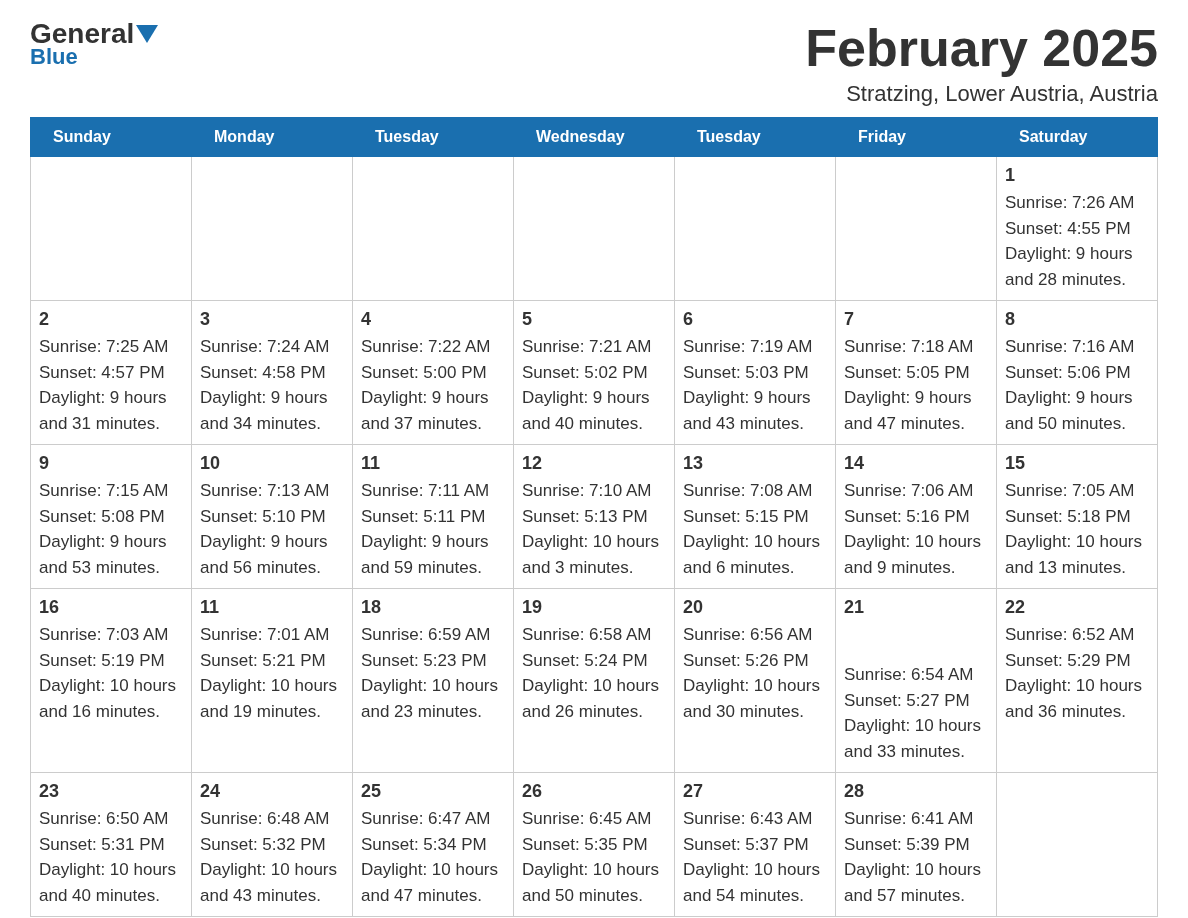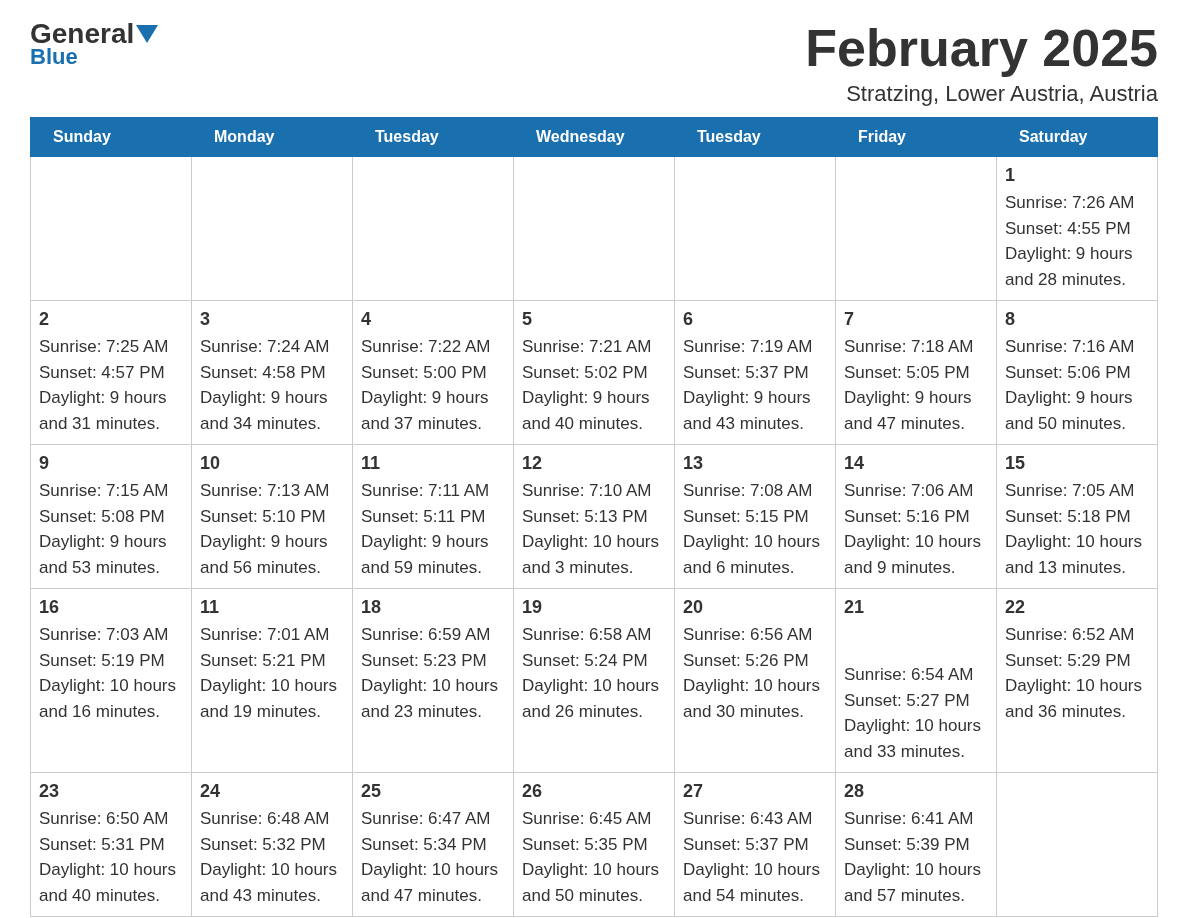--- a/index.html
+++ b/index.html
@@ -155,21 +155,21 @@
         </td>
         <td>
           <span class="day-number">5</span>
           <div class="day-info" style="white-space: pre-line;">Sunrise: 7:21 AM
 Sunset: 5:02 PM
 Daylight: 9 hours and 40 minutes.</div>
         </td>
         <td>
           <span class="day-number">6</span>
           <div class="day-info" style="white-space: pre-line;">Sunrise: 7:19 AM
-Sunset: 5:37 PM
+Sunset: 5:03 PM
 Daylight: 9 hours and 43 minutes.</div>
         </td>
         <td>
           <span class="day-number">7</span>
           <div class="day-info" style="white-space: pre-line;">Sunrise: 7:18 AM
 Sunset: 5:05 PM
 Daylight: 9 hours and 47 minutes.</div>
         </td>
         <td>
           <span class="day-number">8</span>

